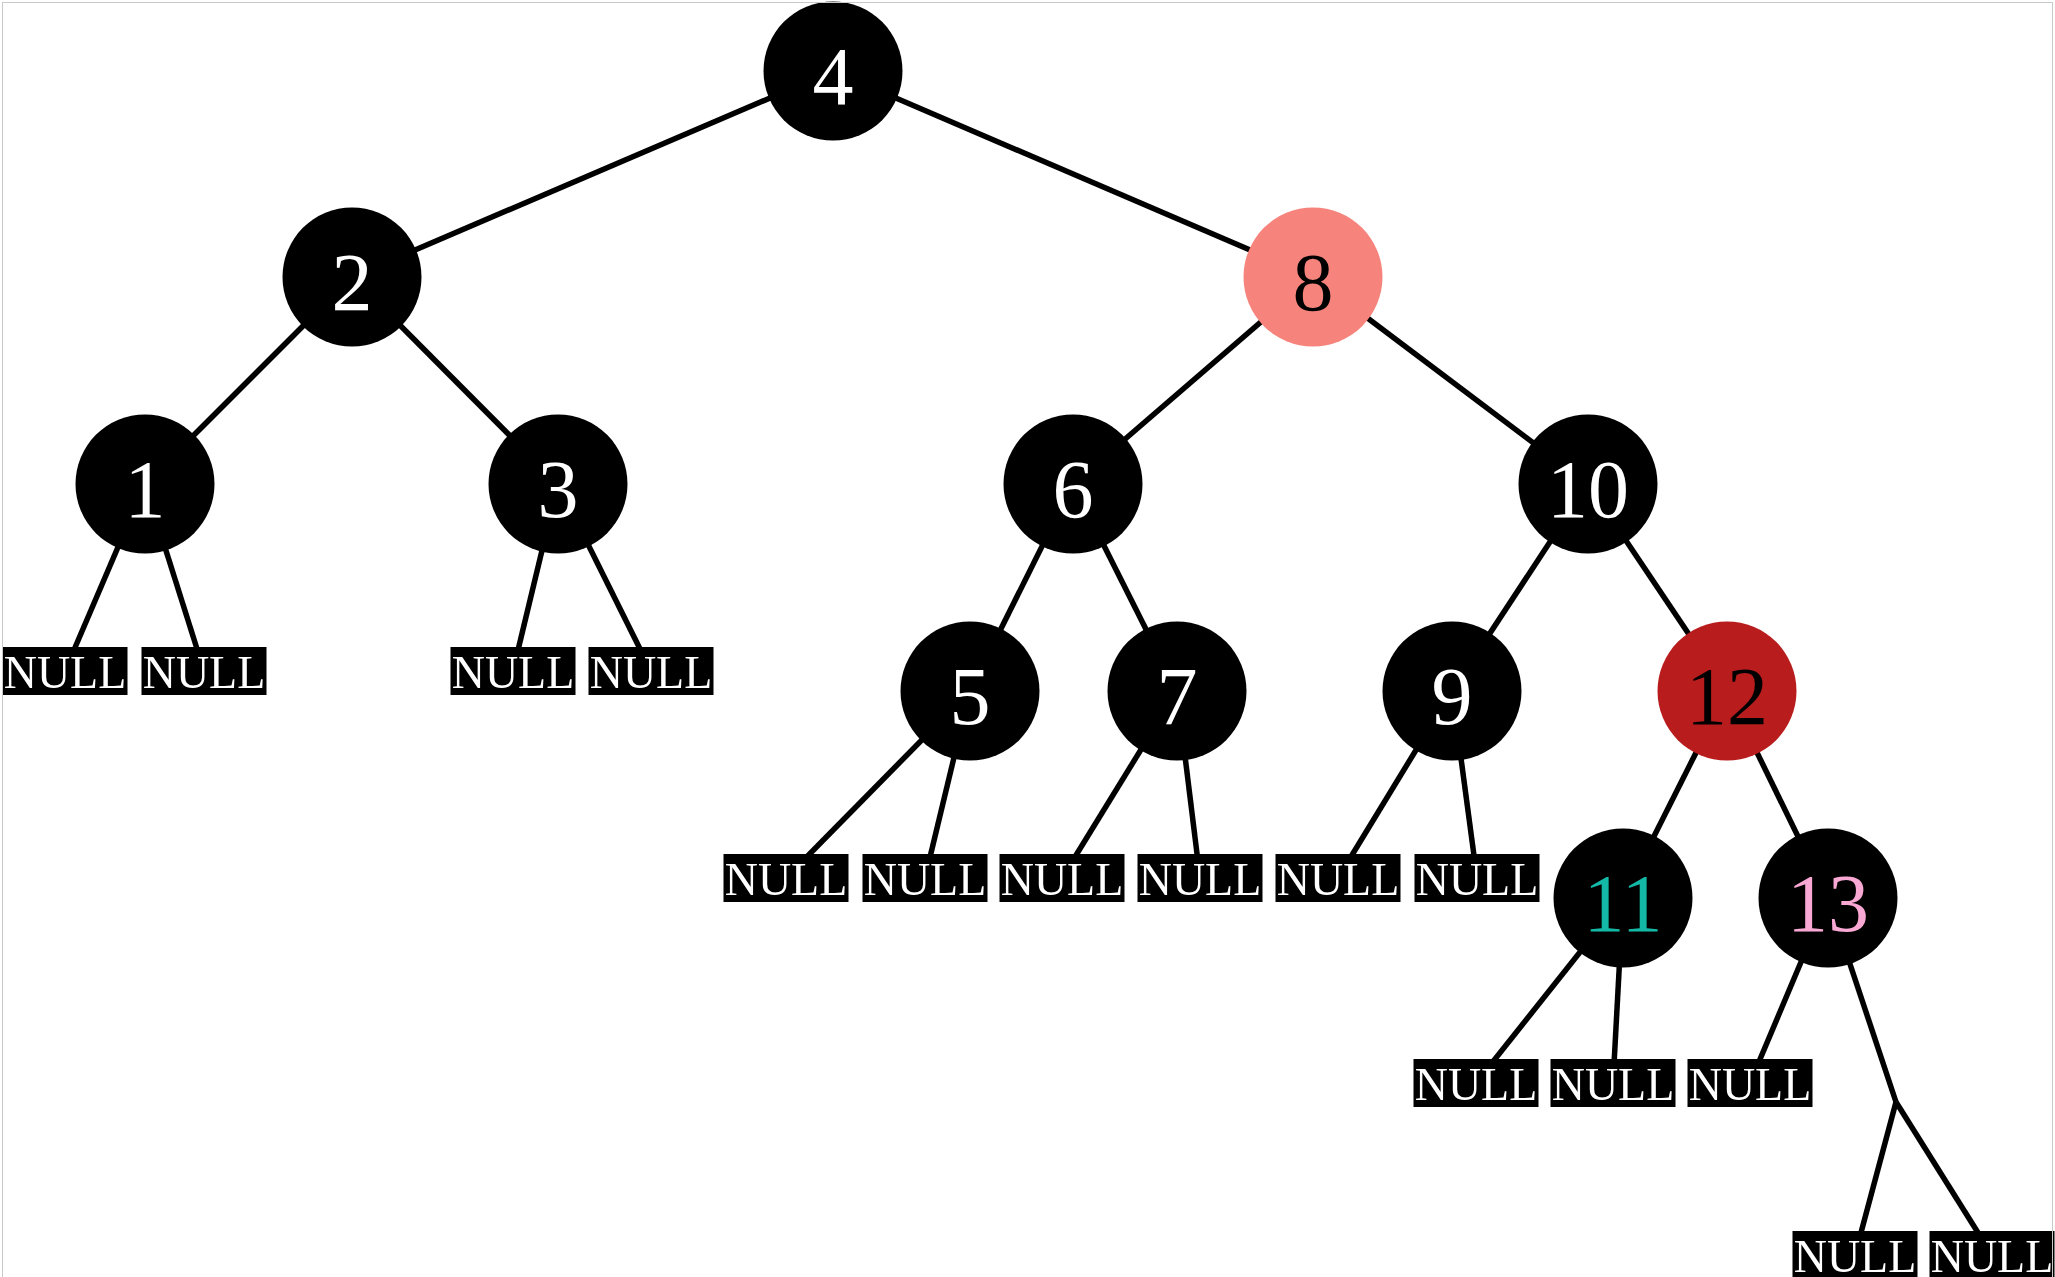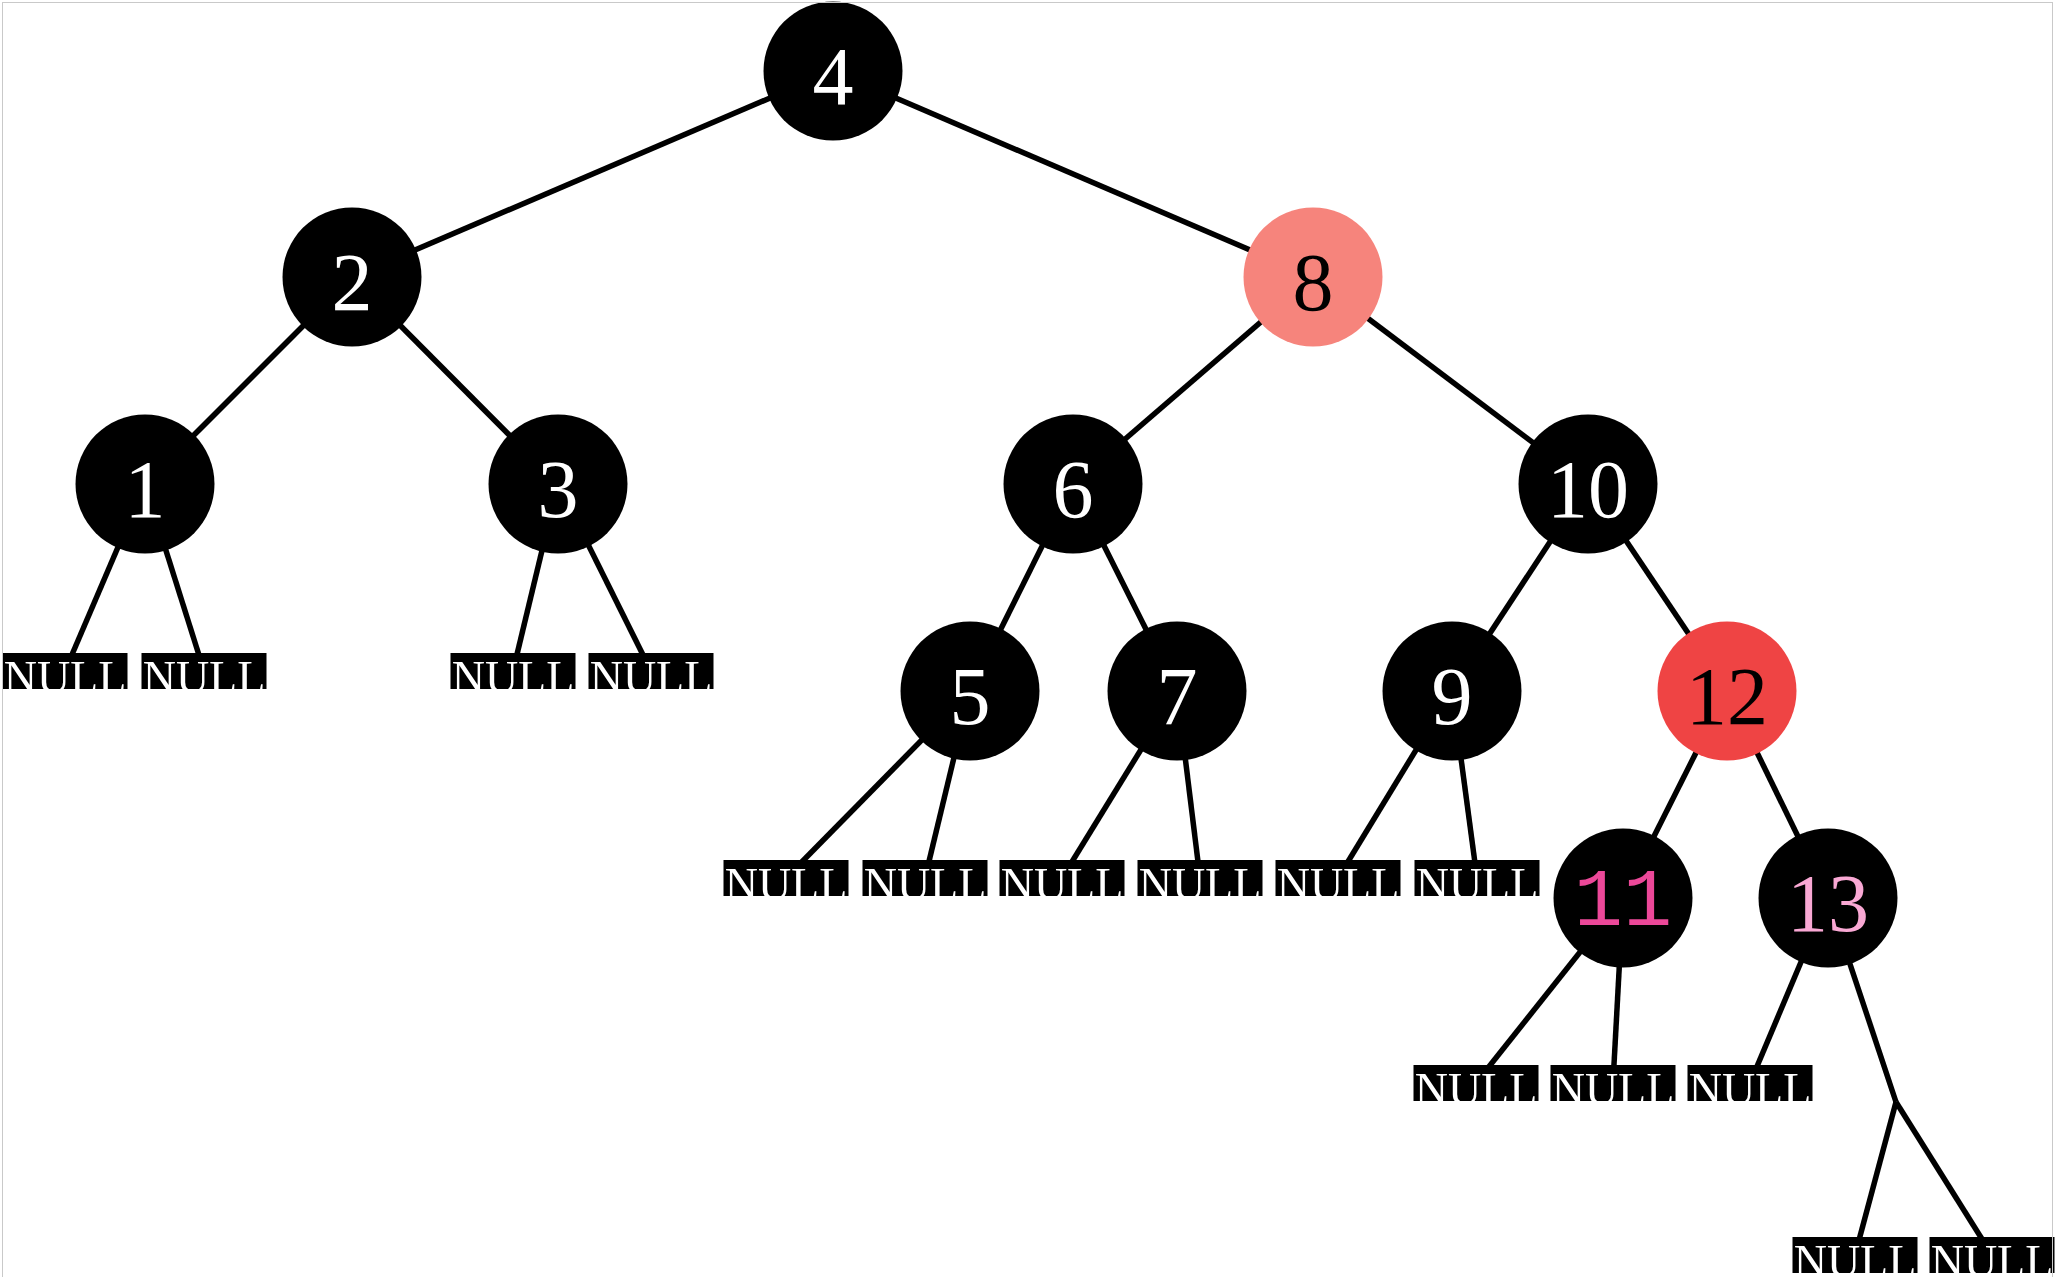--- a/index.html
+++ b/index.html
@@ -43,24 +43,25 @@
     transform: translate(-50%, -50%);
   }
   .tree-node .val {
     transform: translateY(5px);
   }
   .tree-node.black { background: #000000; color: #ffffff; }
   .tree-node.red   { background: #f6847c; color: #000000; }
   .nil-box {
     position: absolute;
     width: 125px;
-    height: 36px;
+    height: 48px;
     background: #000000;
     color: #ffffff;
     display: flex;
+    align-items: center;
     justify-content: center;
     font-size: 46px;
     line-height: 1;
     transform: translate(-50%, -50%);
     white-space: nowrap;
   }
   .nil-box .val { transform: translateY(2px); }
 </style>
 </head>
 <body>
@@ -120,24 +121,24 @@
     </div>
     <div class="tree-node black" style="left: 970px; top: 691px; background: rgb(0, 0, 0); color: rgb(255, 255, 255);">
       <span class="val">5</span>
     </div>
     <div class="tree-node black" style="left: 1177px; top: 691px; background: rgb(0, 0, 0); color: rgb(255, 255, 255);">
       <span class="val">7</span>
     </div>
     <div class="tree-node black" style="left: 1452px; top: 691px; background: rgb(0, 0, 0); color: rgb(255, 255, 255);">
       <span class="val">9</span>
     </div>
-    <div class="tree-node red" style="left: 1727px; top: 691px; background: #ef4444; color: rgb(0, 0, 0);">
+    <div class="tree-node red" style="left: 1727px; top: 691px; background: #b91c1c; color: rgb(0, 0, 0);">
       <span class="val">12</span>
     </div>
-    <div class="tree-node black" style="left: 1623px; top: 898px; background: rgb(0, 0, 0); color: #ec4899; font-family: Liberation Mono, monospace;">
+    <div class="tree-node black" style="left: 1623px; top: 898px; background: rgb(0, 0, 0); color: #14b8a6;">
       <span class="val">11</span>
     </div>
     <div class="tree-node black" style="left: 1828px; top: 898px; background: rgb(0, 0, 0); color: #f9a8d4;">
       <span class="val">13</span>
     </div>
     <div class="nil-box" style="left: 65px; top: 671px; background: rgb(0, 0, 0); color: rgb(255, 255, 255);">
       <span class="val">NULL</span>
     </div>
     <div class="nil-box" style="left: 204px; top: 671px; background: rgb(0, 0, 0); color: rgb(255, 255, 255);">
       <span class="val">NULL</span>

